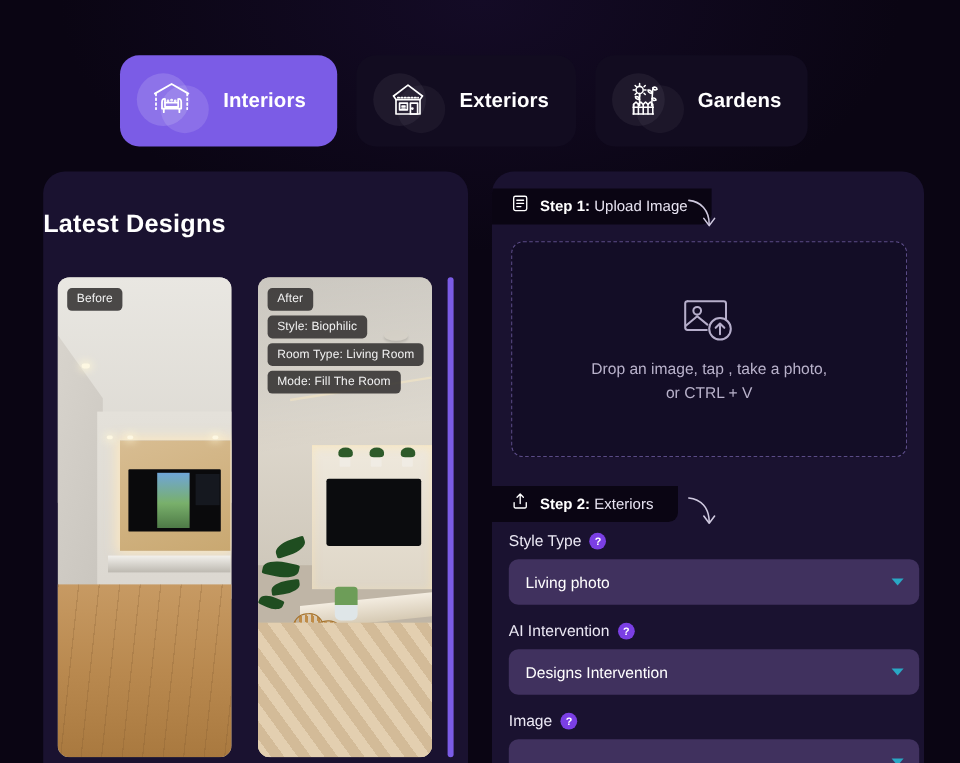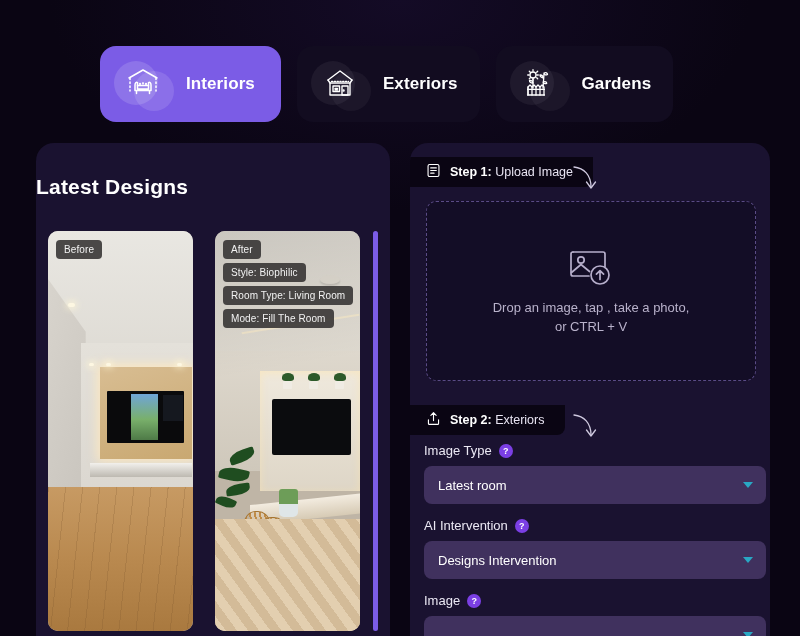--- a/index.html
+++ b/index.html
@@ -459,25 +459,25 @@
     </div>
     <svg class="ribbon-arrow" style="left:160px;top:266px;" width="30" height="34" viewBox="0 0 30 34" fill="none" stroke="#cfc9df" stroke-width="1.3" stroke-linecap="round" stroke-linejoin="round">
       <path d="M4 6 C14 7, 21 14, 21 26"></path>
       <path d="M16.5 21 L21 27 L25.5 21"></path>
     </svg>
 
     <div class="form">
 
       <div class="field">
         <div class="field-label">
-          <span>Image Type</span>
+          <span>Style Type</span>
           <span class="help-badge">?</span>
         </div>
         <div class="select">
-          <span class="select-value">Latest room</span>
+          <span class="select-value">Living photo</span>
           <span class="select-caret"></span>
         </div>
       </div>
 
       <div class="field">
         <div class="field-label">
           <span>AI Intervention</span>
           <span class="help-badge">?</span>
         </div>
         <div class="select">

